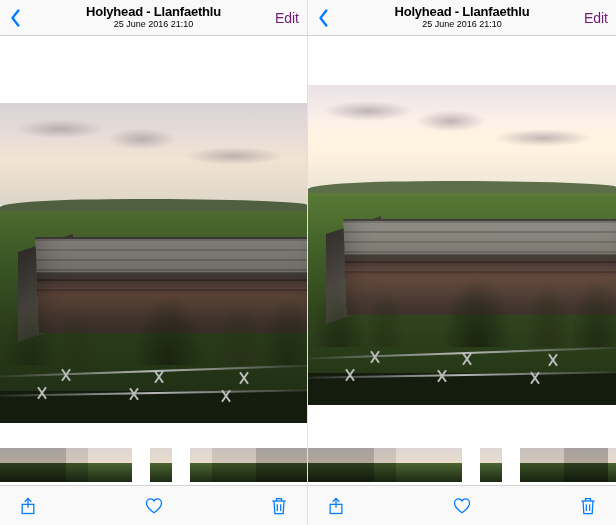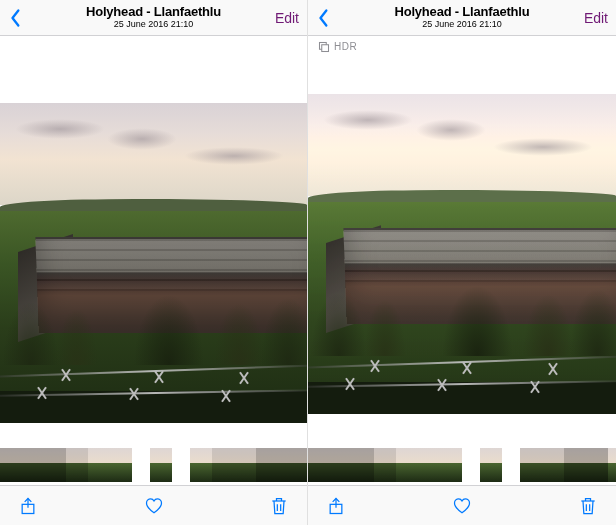--- a/index.html
+++ b/index.html
@@ -211,29 +211,20 @@
         <svg viewBox="0 0 14 24">
             <polyline points="11,3 4,12 11,21" fill="none" stroke="#007aff" stroke-width="2.8" stroke-linecap="round" stroke-linejoin="round"></polyline>
           </svg>
       </div>
       <div class="nav-center">
         <div class="nav-title">Holyhead - Llanfaethlu</div>
         <div class="nav-sub">25 June 2016  21:10</div>
       </div>
       <div class="nav-edit">Edit</div>
     </div>
-    <div class="badge-row">
-      <span class="stack-icon">
-        <svg viewBox="0 0 16 16">
-            <rect x="2" y="2" width="9" height="9" fill="none" stroke="#8e8e93" stroke-width="1.4"></rect>
-            <rect x="5" y="5" width="9" height="9" fill="#fff" stroke="#8e8e93" stroke-width="1.4"></rect>
-          </svg>
-      </span>
-      <span class="hdr-text">HDR</span>
-    </div>
     <div class="photo-area" style="padding-top:8px;">
       <div class="photo bright">
         <div class="sky"></div>
         <div class="cloud c1"></div>
           <div class="cloud c2"></div>
           <div class="cloud c3"></div>
         <div class="hill-far"></div>
         <div class="grass"></div>
         <div class="boat-edge"></div>
         <div class="boat"></div>

